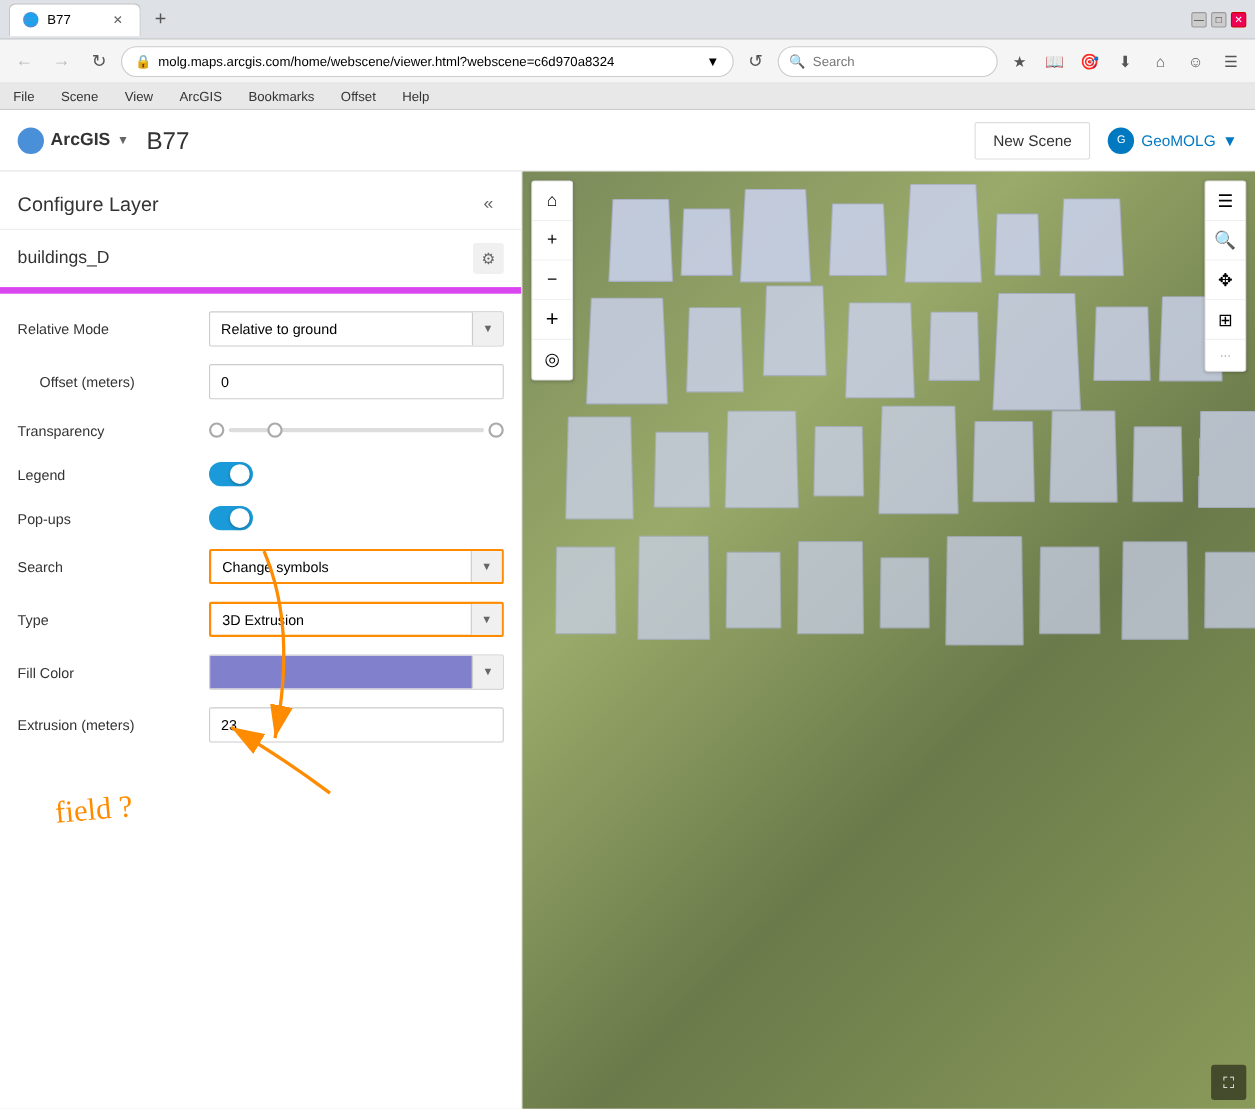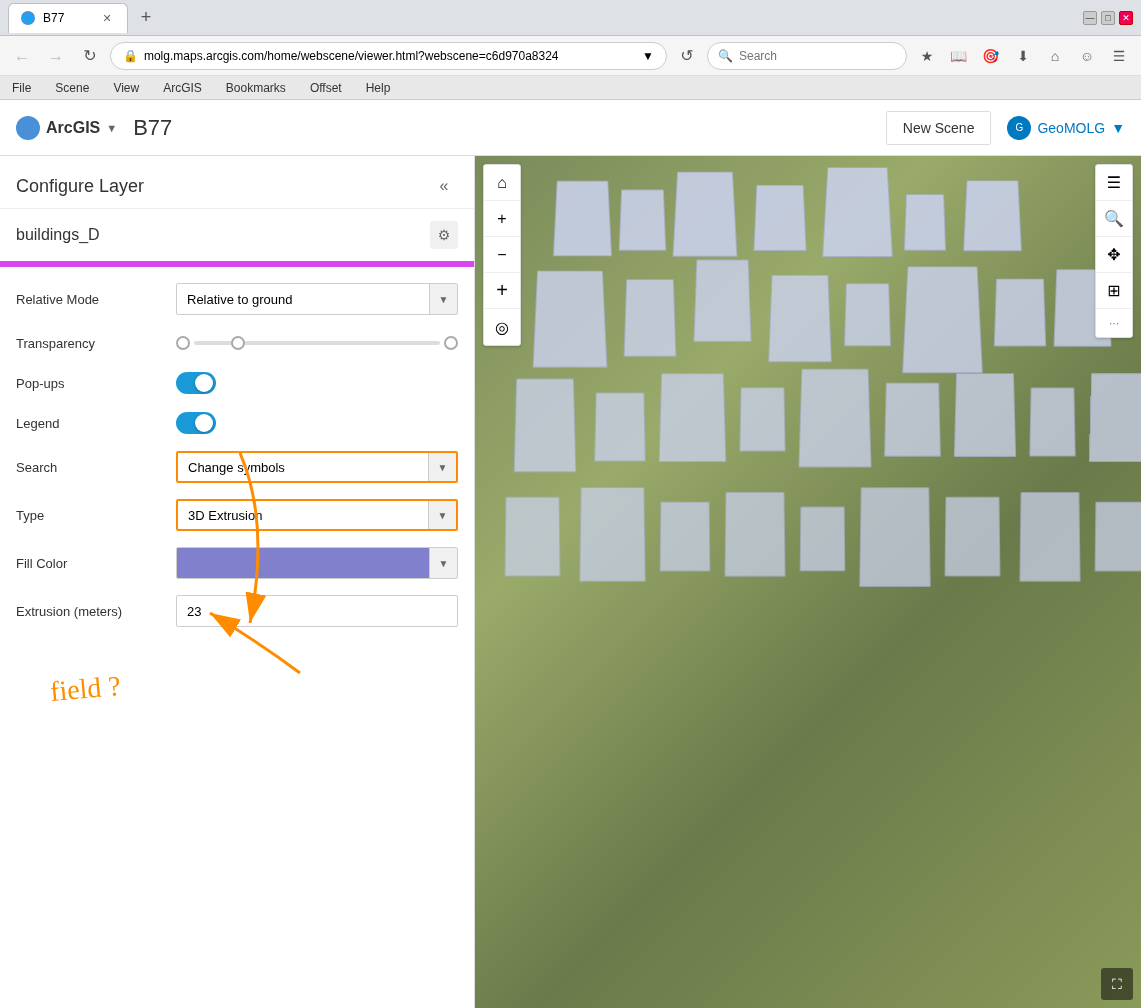--- a/index.html
+++ b/index.html
@@ -273,20 +273,21 @@
       width: 160px;
       font-size: 13px;
       color: #333;
       flex-shrink: 0;
     }
     .form-label.indented {
       padding-left: 20px;
     }
     .form-control {
       flex: 1;
+      margin-left: 14px;
     }
     .dropdown-control {
       display: flex;
       align-items: center;
       border: 1px solid #ccc;
       border-radius: 2px;
       height: 32px;
       background: white;
       cursor: pointer;
     }
@@ -609,43 +610,49 @@
       <div class="form-row">
         <div class="form-label">Relative Mode</div>
         <div class="form-control">
           <div class="dropdown-control">
             <span>Relative to ground</span>
             <div class="dropdown-arrow">▼</div>
           </div>
         </div>
       </div>
 
+      <div class="form-row">
+        <div class="form-label indented">Offset (meters)</div>
+        <div class="form-control">
+          <input class="text-input" type="text" value="0" style="">
+        </div>
+      </div>
 
       <div class="form-row">
         <div class="form-label">Transparency</div>
         <div class="form-control slider-container">
           <div class="slider-circle"></div>
           <div class="slider-track">
             <div class="slider-handle"></div>
           </div>
           <div class="slider-circle"></div>
         </div>
       </div>
 
       <div class="form-row">
-        <div class="form-label">Pop-ups</div>
+        <div class="form-label">Legend</div>
         <div class="form-control">
           <div class="toggle on">
             <div class="toggle-knob"></div>
           </div>
         </div>
       </div>
 
       <div class="form-row">
-        <div class="form-label">Legend</div>
+        <div class="form-label">Pop-ups</div>
         <div class="form-control">
           <div class="toggle on">
             <div class="toggle-knob"></div>
           </div>
         </div>
       </div>
 
       <div class="form-row">
         <div class="form-label">Search</div>
         <div class="form-control">

